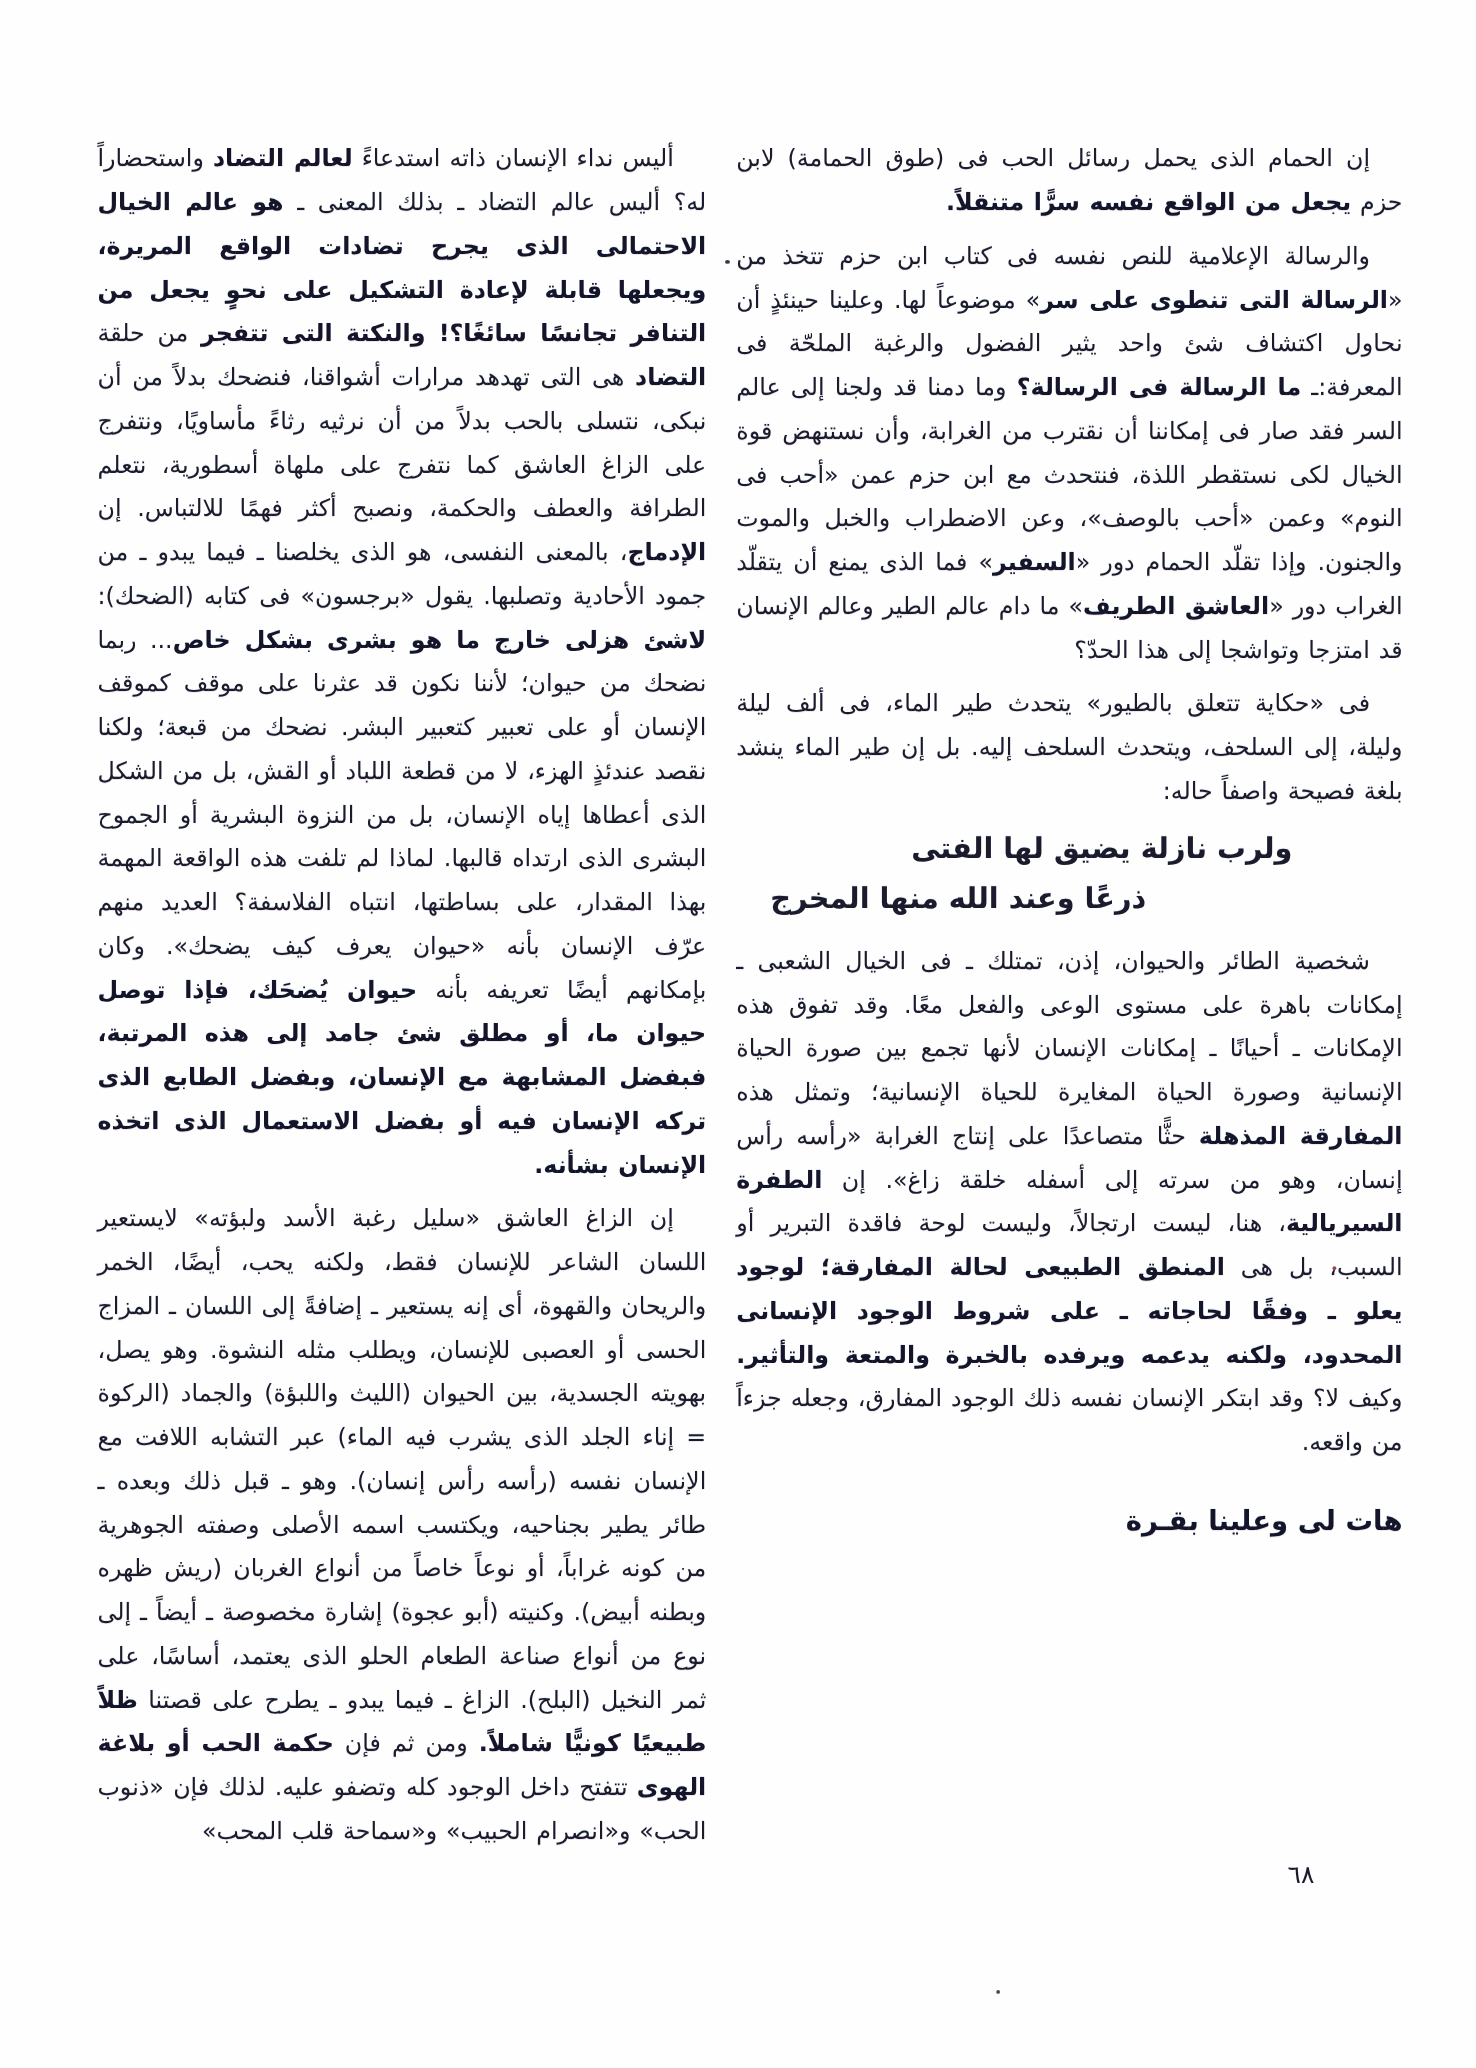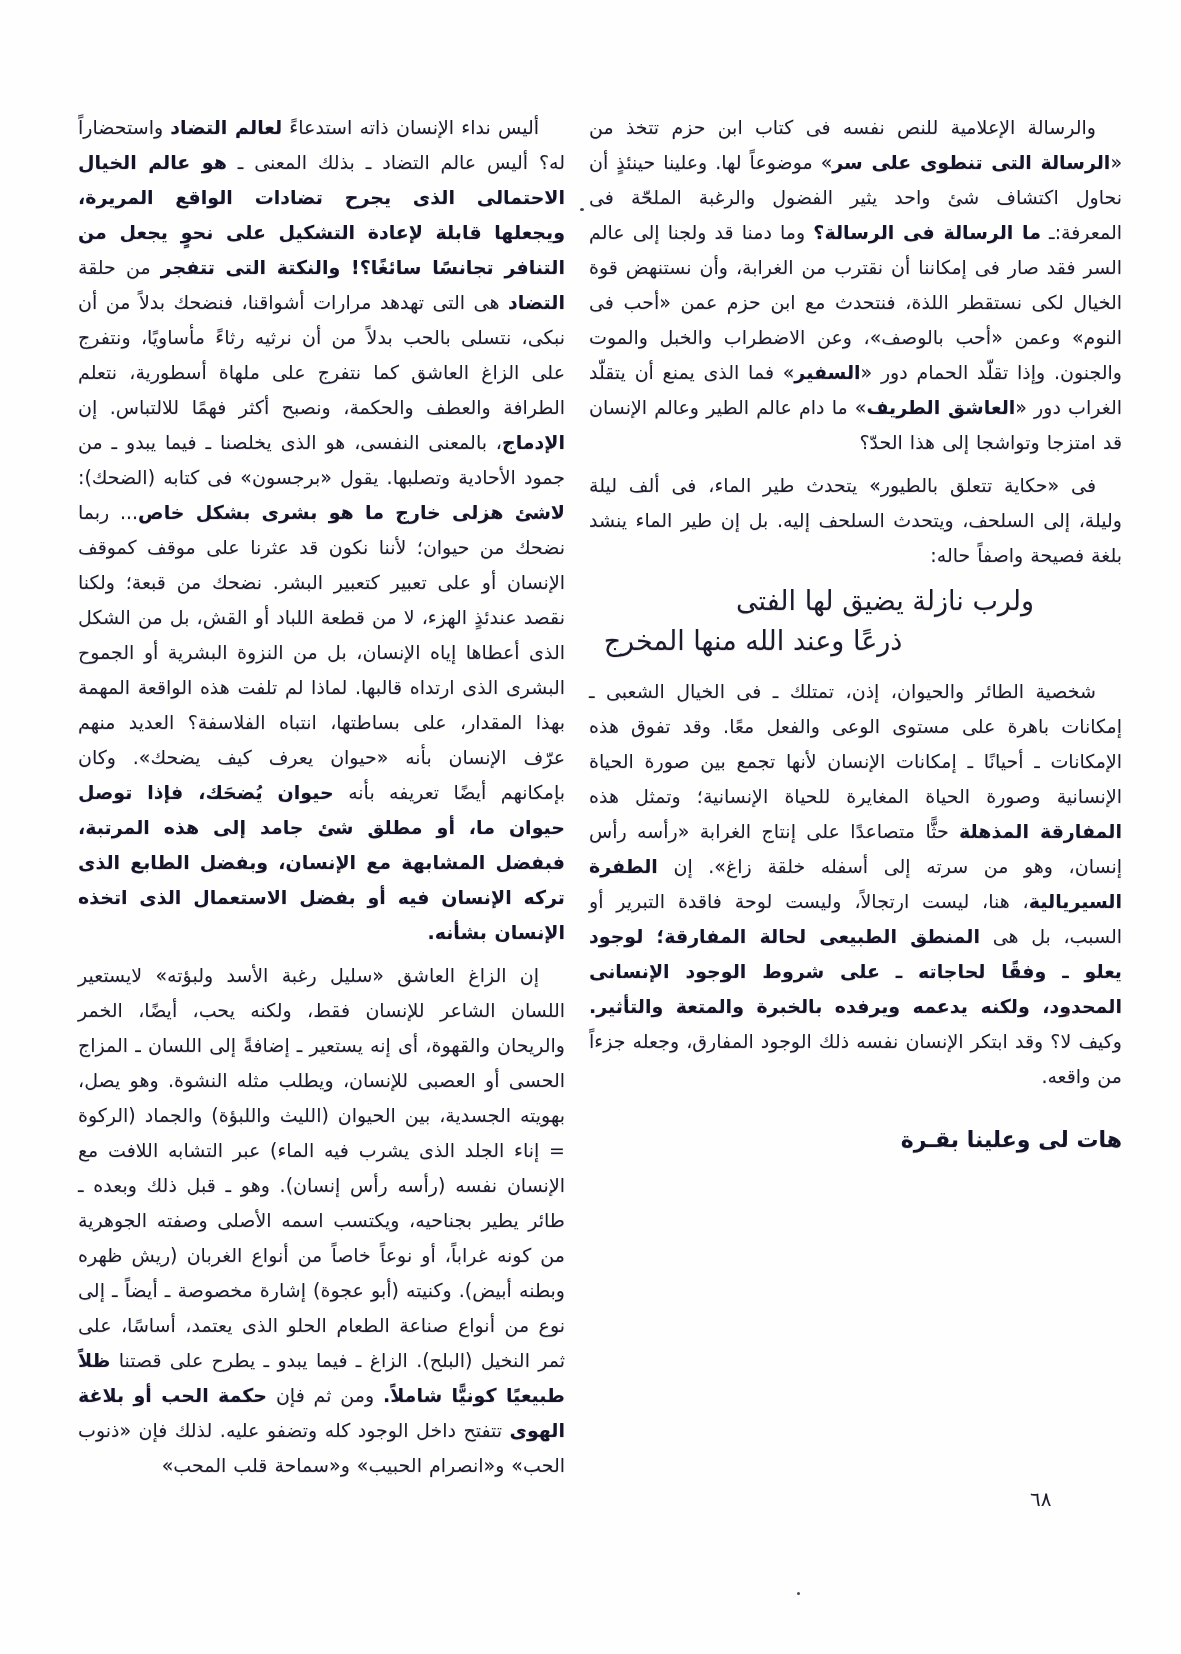--- a/index.html
+++ b/index.html
@@ -33,27 +33,28 @@
     line-height:35px;
     text-indent:26px;
     word-spacing:1px;
     text-shadow:0 -0.5px 0 rgba(0,170,190,0.10), 0 0.7px 0 rgba(150,20,60,0.10);
   }
   .run { font-weight:normal; }
   .run.bold { font-weight:bold; color:#14142a; }
 
   .verse-hanging {
     margin:5px 0 13px 0;
-    font-size:27px;
+    font-size:23px;
     line-height:40px;
     text-shadow:0 -0.5px 0 rgba(0,170,190,0.10), 0 0.7px 0 rgba(150,20,60,0.10);
+    font-weight:bold;
   }
   .verse-hanging .verse-line { text-align:right; }
   .verse-hanging .verse-line:nth-child(1) { padding-right:88px; }
-  .verse-hanging .verse-line:nth-child(2) { padding-right:205px;text-align:center; }
+  .verse-hanging .verse-line:nth-child(2) { padding-right:205px; }
 
   .couplet {
     margin-top:22px;
     font-weight:bold;
     font-size:22px;
     line-height:47px;
     color:#14142a;
     text-shadow:0 -0.5px 0 rgba(0,170,190,0.10), 0 0.7px 0 rgba(150,20,60,0.10);
   }
   .couplet-line {
@@ -75,20 +76,21 @@
   .speck-a { left:580px;  top:208px;  width:4px; height:3px; background:#3a3a4e; }
   .speck-b { left:1066px; top:1013px; width:3px; height:3px; background:#9e4444; }
   .speck-c { left:797px;  top:1592px; width:3px; height:3px; background:#44445a; }
 </style>
 </head>
 <body>
 
 <div class="page">
   <div class="columns">
     <div class="col col-right">
+        <p class="para"><span class="run">إن الحمام الذى يحمل رسائل الحب فى (طوق الحمامة) لابن حزم </span><span class="run bold">يجعل من الواقع نفسه سرًّا متنقلاً.</span></p>
         <p class="para"><span class="run">والرسالة الإعلامية للنص نفسه فى كتاب ابن حزم تتخذ من «</span><span class="run bold">الرسالة التى تنطوى على سر</span><span class="run">» موضوعاً لها. وعلينا حينئذٍ أن نحاول اكتشاف شئ واحد يثير الفضول والرغبة الملحّة فى المعرفة:ـ </span><span class="run bold">ما الرسالة فى الرسالة؟</span><span class="run"> وما دمنا قد ولجنا إلى عالم السر فقد صار فى إمكاننا أن نقترب من الغرابة، وأن نستنهض قوة الخيال لكى نستقطر اللذة، فنتحدث مع ابن حزم عمن «أحب فى النوم» وعمن «أحب بالوصف»، وعن الاضطراب والخبل والموت والجنون. وإذا تقلّد الحمام دور «</span><span class="run bold">السفير</span><span class="run">» فما الذى يمنع أن يتقلّد الغراب دور «</span><span class="run bold">العاشق الطريف</span><span class="run">» ما دام عالم الطير وعالم الإنسان قد امتزجا وتواشجا إلى هذا الحدّ؟</span></p>
         <p class="para"><span class="run">فى «حكاية تتعلق بالطيور» يتحدث طير الماء، فى ألف ليلة وليلة، إلى السلحف، ويتحدث السلحف إليه. بل إن طير الماء ينشد بلغة فصيحة واصفاً حاله:</span></p>
         <div class="verse-hanging">
           <div class="verse-line">ولرب نازلة يضيق لها الفتى</div>
           <div class="verse-line">ذرعًا وعند الله منها المخرج</div>
         </div>
         <p class="para"><span class="run">شخصية الطائر والحيوان، إذن، تمتلك ـ فى الخيال الشعبى ـ إمكانات باهرة على مستوى الوعى والفعل معًا. وقد تفوق هذه الإمكانات ـ أحيانًا ـ إمكانات الإنسان لأنها تجمع بين صورة الحياة الإنسانية وصورة الحياة المغايرة للحياة الإنسانية؛ وتمثل هذه </span><span class="run bold">المفارقة المذهلة</span><span class="run"> حثًّا متصاعدًا على إنتاج الغرابة «رأسه رأس إنسان، وهو من سرته إلى أسفله خلقة زاغ». إن </span><span class="run bold">الطفرة السيريالية</span><span class="run">، هنا، ليست ارتجالاً، وليست لوحة فاقدة التبرير أو السبب، بل هى </span><span class="run bold">المنطق الطبيعى لحالة المفارقة؛ لوجود يعلو ـ وفقًا لحاجاته ـ على شروط الوجود الإنسانى المحدود، ولكنه يدعمه ويرفده بالخبرة والمتعة والتأثير.</span><span class="run"> وكيف لا؟ وقد ابتكر الإنسان نفسه ذلك الوجود المفارق، وجعله جزءاً من واقعه.</span></p>
         <div class="couplet">
           <div class="couplet-line">
             <span class="hemistich">هات لى وعلينا بقـرة</span>

